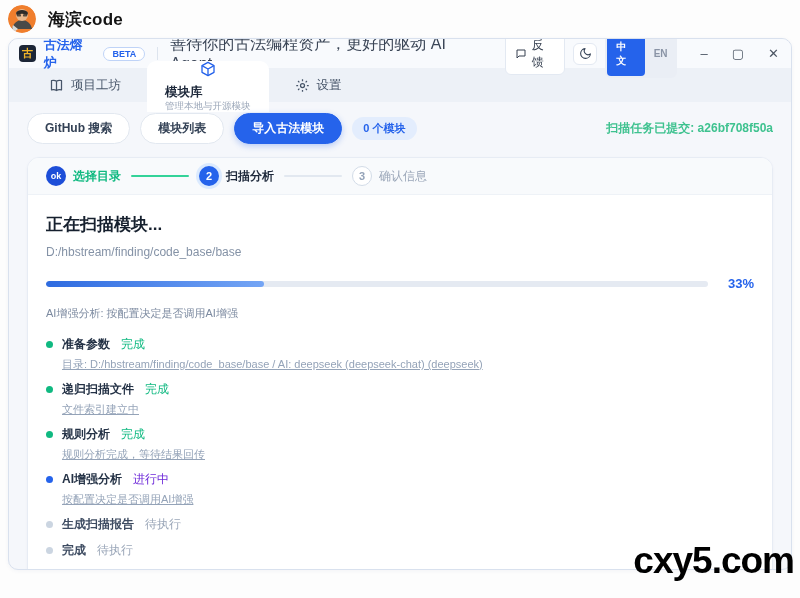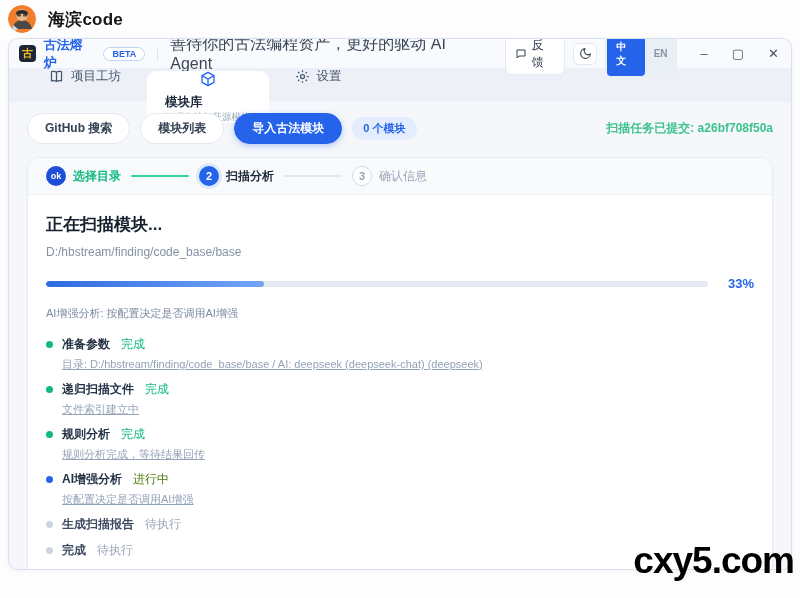--- a/index.html
+++ b/index.html
@@ -29,21 +29,21 @@
     padding:3px 9px; font-size:12px; color:#374151; cursor:pointer; }
   .icon-btn { width:24px; height:22px; display:flex; align-items:center; justify-content:center; background:#fff;
     border:1px solid #e3e9f2; border-radius:6px; cursor:pointer; }
   .lang-toggle { display:flex; align-items:center; background:#eaeef5; border-radius:6px; padding:2px; gap:2px; }
   .lang-zh { background:#2563eb; color:#fff; font-size:10px; font-weight:700; border-radius:4px; padding:8px 9px; }
   .lang-en { color:#8a94a6; font-size:10px; font-weight:700; padding:2px 7px; }
   .win-controls { display:flex; align-items:center; gap:24px; margin-left:16px; color:#4b5563; }
   .win-controls span { font-size:13px; line-height:1; cursor:pointer; }
 
   
-  .tabstrip { display:flex; align-items:flex-start; height:34px; background:#edf1f7; padding:0 14px; }
+  .tabstrip { display:flex; align-items:center; height:34px; background:#edf1f7; padding:0 14px; }
   .tab { display:flex; align-items:center; gap:7px; padding:0 26px; font-size:12.5px; color:#475569; cursor:pointer; }
   .tab-active { background:#fff; border-radius:9px 9px 0 0; margin-top:3px; padding:0 18px; display:flex; align-items:center; gap:8px; cursor:pointer;flex-direction:column; }
   .tab-active .t-title { font-size:12.5px; font-weight:700; color:#1e293b; line-height:1.25; }
   .tab-active .t-sub { font-size:9.5px; color:#9aa6b8; line-height:1.25; }
   .gear-glyph { font-size:14px; color:#475569; }
 
   
   .content { padding:9px 10px 0; }
   .subnav { display:flex; align-items:center; gap:10px; margin:2px 8px 13px; }
   .pill { background:#fff; border:1px solid #e2e8f0; border-radius:999px; padding:6px 17px; font-size:12px; font-weight:600; color:#334155; cursor:pointer; }
@@ -80,21 +80,21 @@
 
   .steps-list { margin-top:15px; }
   .step-row { display:flex; align-items:center; gap:9px; margin-top:9px; }
   .dot { width:7px; height:7px; border-radius:50%; flex:0 0 auto; }
   .done .dot { background:#10b981; }
   .active .dot { background:#2563eb; }
   .pending .dot { background:#cbd5e1; }
   .step-name { font-size:12px; font-weight:700; color:#243246; }
   .step-status { font-size:12px; margin-left:2px; }
   .done .step-status { color:#10b981; }
-  .active .step-status { color:#4d7c0f; }
+  .active .step-status { color:#6d28d9; }
   .pending .step-status { color:#9aa6b8; }
   .pending .step-name { color:#3d4b61; }
   .step-detail { margin:4px 0 2px 16px; font-size:11px; color:#94a3b8;text-decoration:underline; }
 
   
   .watermark { position:absolute; right:6px; bottom:16px; font-size:37px; font-weight:700; color:#000000;
     letter-spacing:-1px; font-family:"Liberation Sans",sans-serif; }
 
   svg { display:block; }
 </style>

